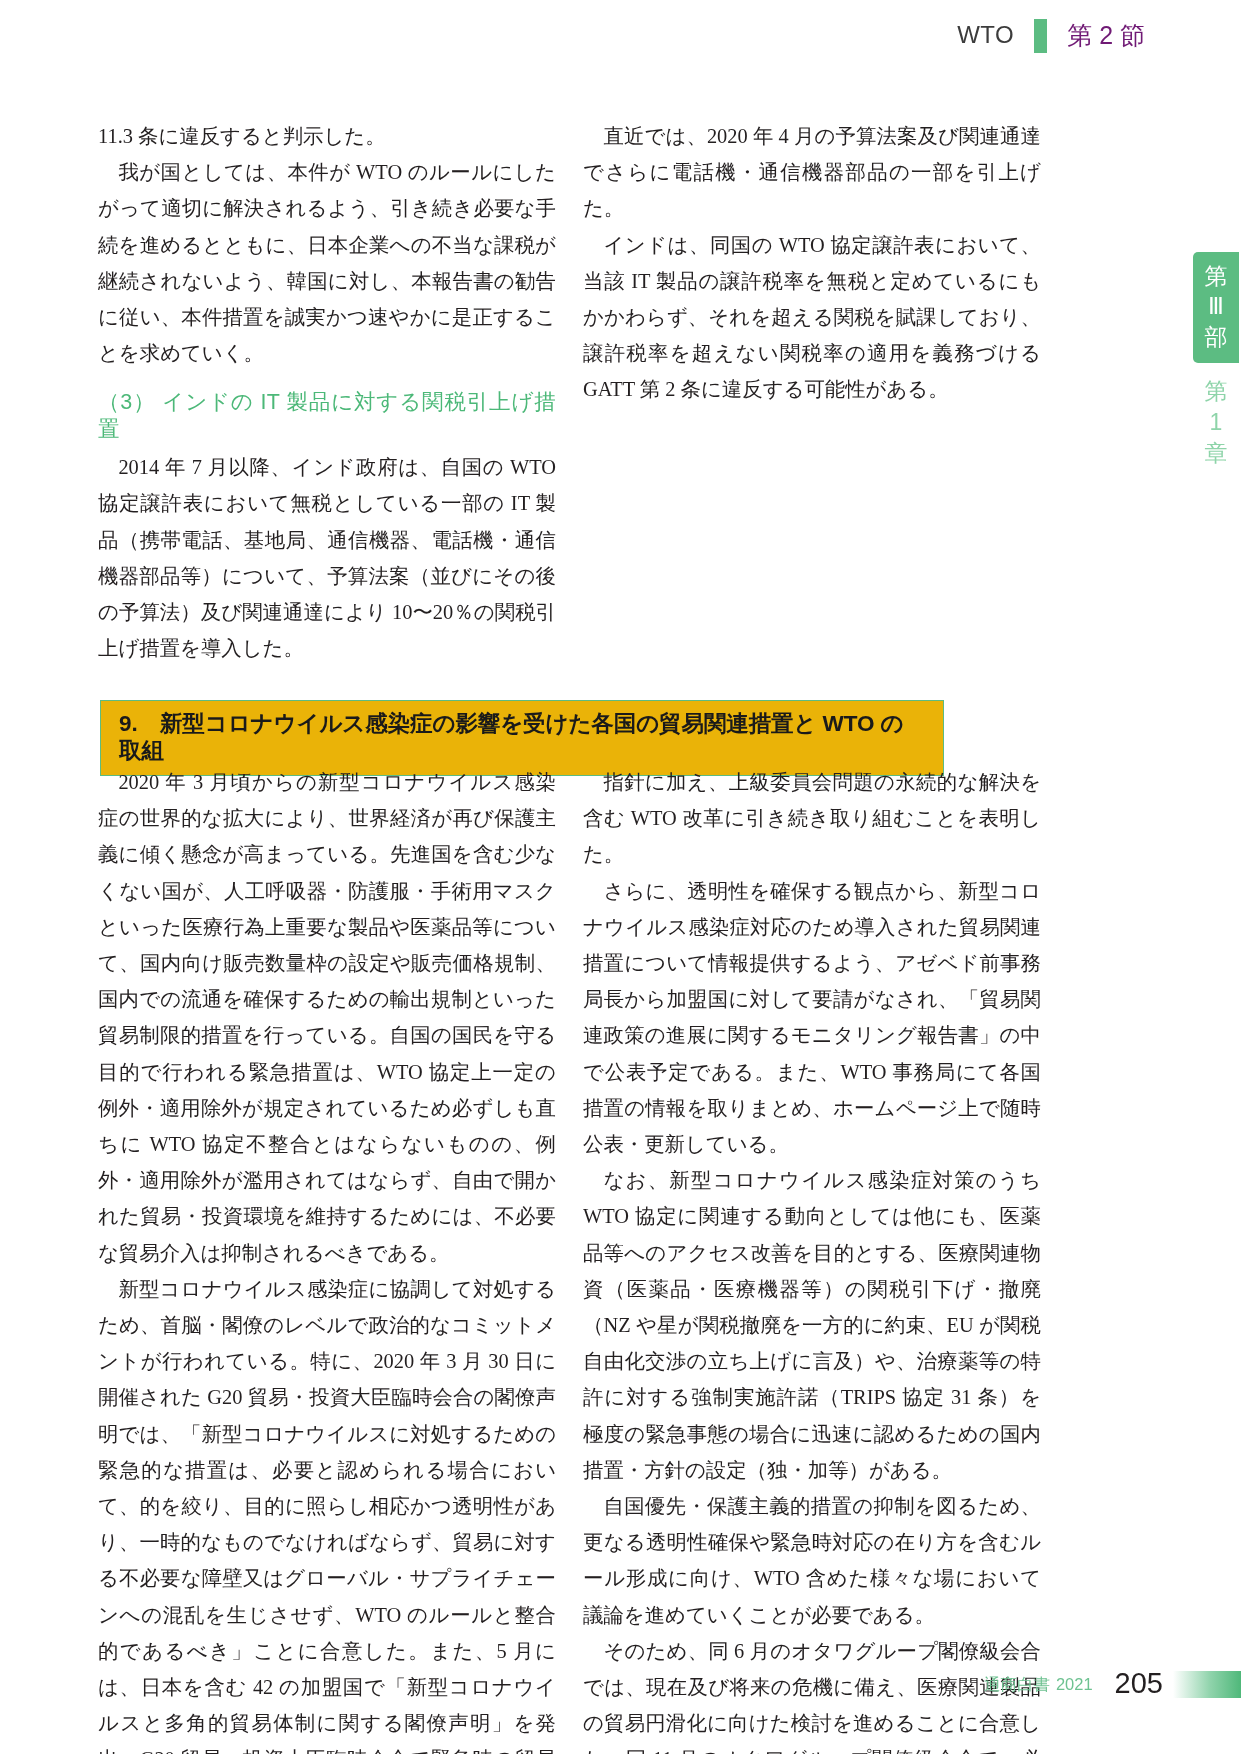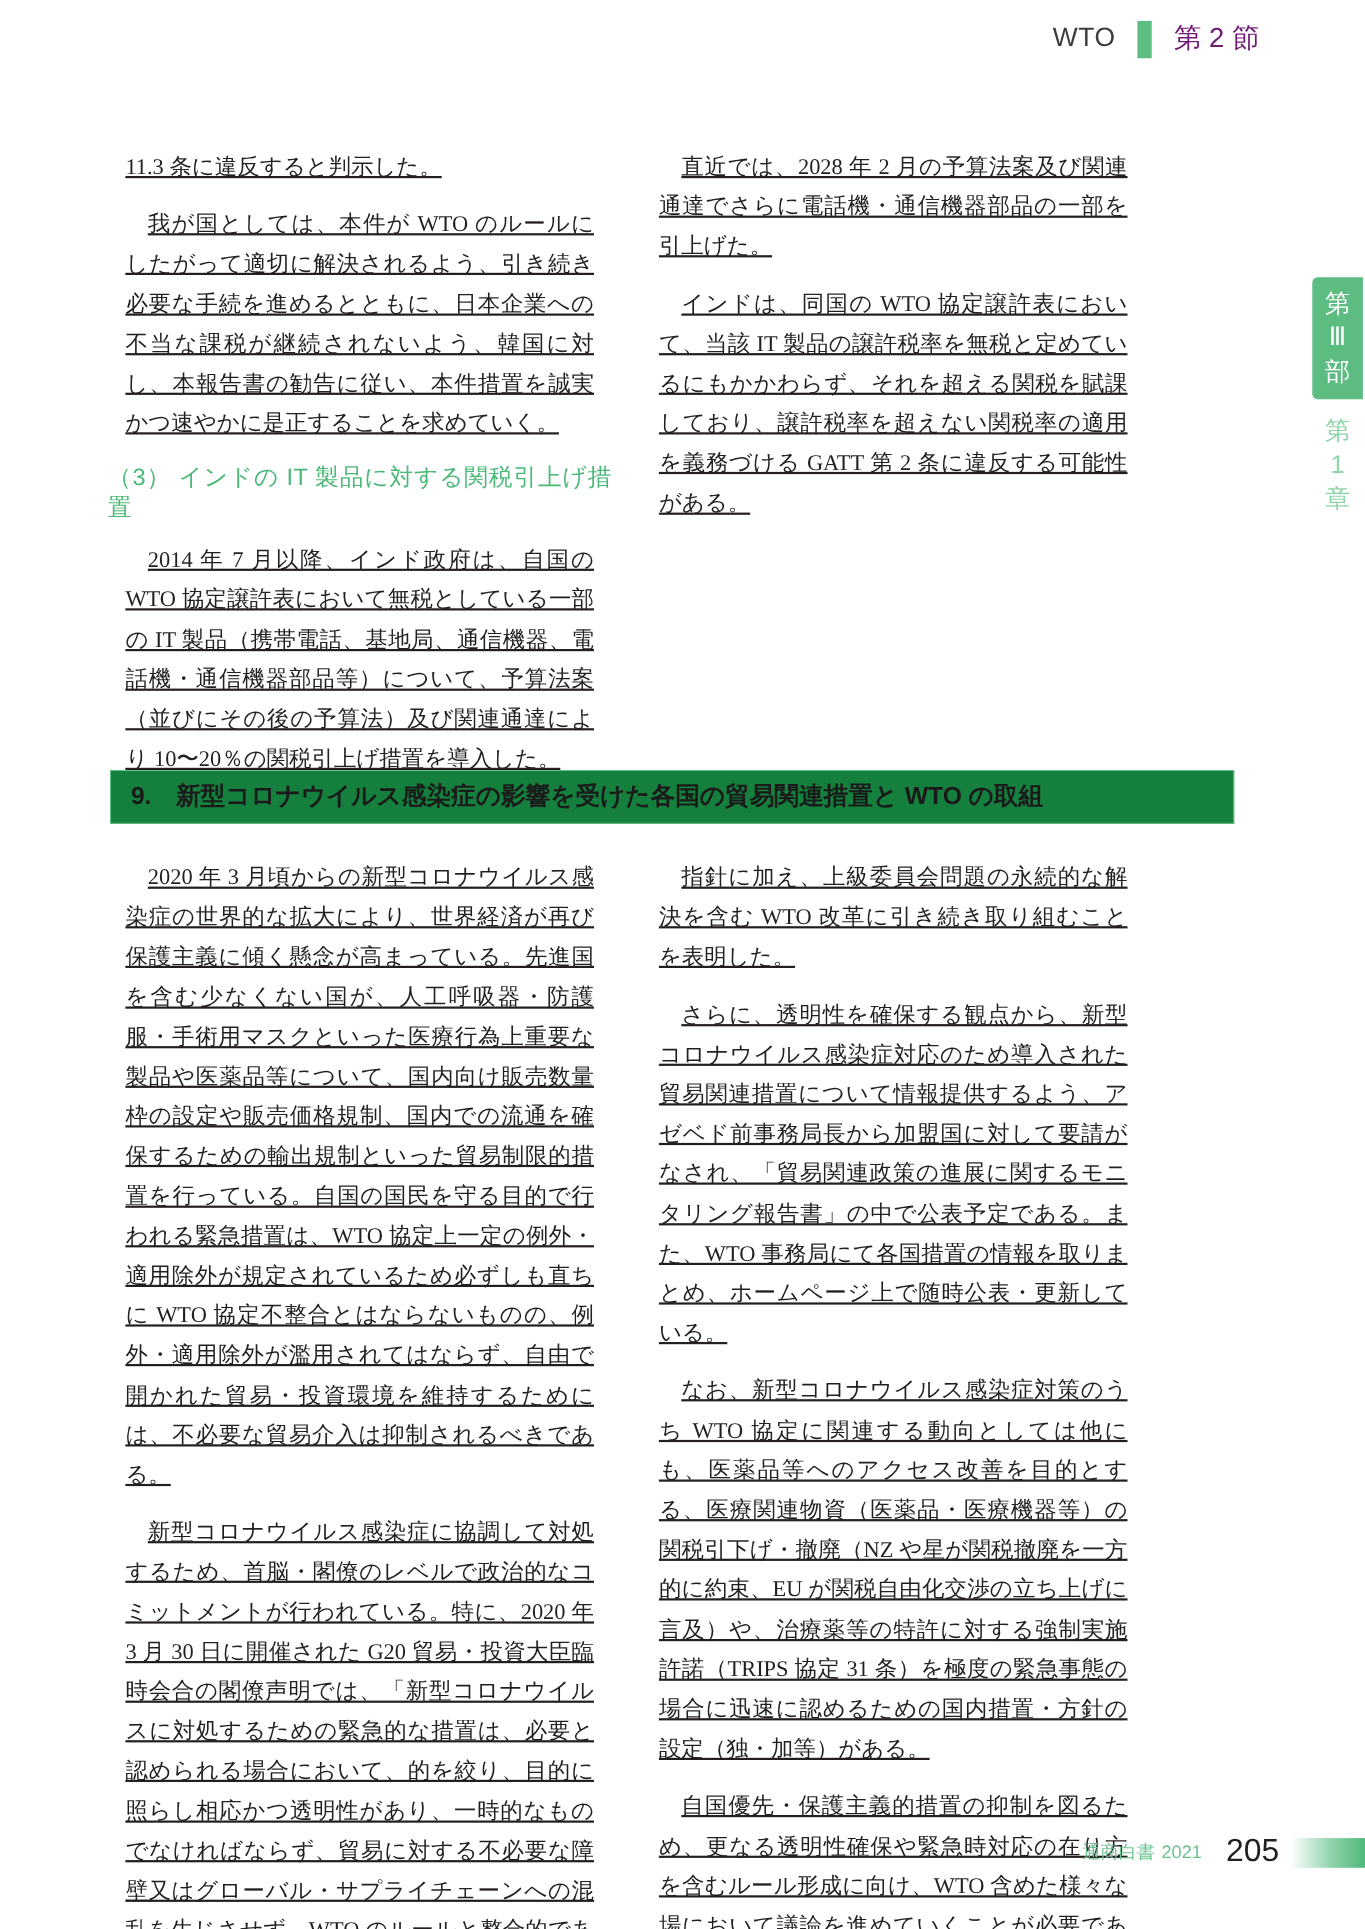--- a/index.html
+++ b/index.html
@@ -89,46 +89,45 @@
     width: 458px;
     font-size: 20.4px;
     line-height: 36.2px;
     text-align: justify;
     text-justify: inter-character;
   }
   .col-left  { left: 98px; }
   .col-right { left: 583px; }
 
   .col p {
-    margin: 16px;
+    margin: 0;
     text-indent: 1em;
-    text-decoration: underline;
   }
   .col p.noindent { text-indent: 0; }
 
   
   .subhead {
     font-family: "Liberation Sans", "DejaVu Sans", sans-serif;
     color: #4cb878;
     font-size: 21.5px;
     line-height: 1.25;
     font-weight: normal;
     margin: 18px 0 6px 0;
     text-indent: 0;
     letter-spacing: 0.2px;
   }
 
   
   .section-box {
     position: absolute;
     left: 100px;
     top: 700px;
-    width: 1022px;
+    width: 844px;
     border: 1.6px solid #5cbc82;
-    background: #15803d;
+    background: #eab308;
     box-sizing: border-box;
     padding: 9px 18px 11px 18px;
   }
   .section-box .title {
     font-family: "Liberation Sans", "DejaVu Sans", sans-serif;
     font-size: 22.5px;
     line-height: 1.2;
     color: #1a1a1a;
     font-weight: bold;
     letter-spacing: -0.1px;
@@ -196,21 +195,21 @@
   </div>
 
   <div class="col col-left" style="top:118px;">
     <p class="noindent">11.3 条に違反すると判示した。</p>
     <p>我が国としては、本件が WTO のルールにしたがって適切に解決されるよう、引き続き必要な手続を進めるとともに、日本企業への不当な課税が継続されないよう、韓国に対し、本報告書の勧告に従い、本件措置を誠実かつ速やかに是正することを求めていく。</p>
     <h3 class="subhead">（3） インドの IT 製品に対する関税引上げ措置</h3>
     <p>2014 年 7 月以降、インド政府は、自国の WTO 協定譲許表において無税としている一部の IT 製品（携帯電話、基地局、通信機器、電話機・通信機器部品等）について、予算法案（並びにその後の予算法）及び関連通達により 10〜20％の関税引上げ措置を導入した。</p>
   </div>
 
   <div class="col col-right" style="top:118px;">
-    <p>直近では、2028 年 2 月の予算法案及び関連通達でさらに電話機・通信機器部品の一部を引上げた。</p>
+    <p>直近では、2020 年 4 月の予算法案及び関連通達でさらに電話機・通信機器部品の一部を引上げた。</p>
     <p>インドは、同国の WTO 協定譲許表において、当該 IT 製品の譲許税率を無税と定めているにもかかわらず、それを超える関税を賦課しており、譲許税率を超えない関税率の適用を義務づける GATT 第 2 条に違反する可能性がある。</p>
   </div>
 
   <div class="section-box">
     <div class="title">9.　新型コロナウイルス感染症の影響を受けた各国の貿易関連措置と WTO の取組</div>
   </div>
 
   <div class="col col-left" style="top:764px;">
     <p>2020 年 3 月頃からの新型コロナウイルス感染症の世界的な拡大により、世界経済が再び保護主義に傾く懸念が高まっている。先進国を含む少なくない国が、人工呼吸器・防護服・手術用マスクといった医療行為上重要な製品や医薬品等について、国内向け販売数量枠の設定や販売価格規制、国内での流通を確保するための輸出規制といった貿易制限的措置を行っている。自国の国民を守る目的で行われる緊急措置は、WTO 協定上一定の例外・適用除外が規定されているため必ずしも直ちに WTO 協定不整合とはならないものの、例外・適用除外が濫用されてはならず、自由で開かれた貿易・投資環境を維持するためには、不必要な貿易介入は抑制されるべきである。</p>
     <p>新型コロナウイルス感染症に協調して対処するため、首脳・閣僚のレベルで政治的なコミットメントが行われている。特に、2020 年 3 月 30 日に開催された G20 貿易・投資大臣臨時会合の閣僚声明では、「新型コロナウイルスに対処するための緊急的な措置は、必要と認められる場合において、的を絞り、目的に照らし相応かつ透明性があり、一時的なものでなければならず、貿易に対する不必要な障壁又はグローバル・サプライチェーンへの混乱を生じさせず、WTO のルールと整合的であるべき」ことに合意した。また、5 月には、日本を含む 42 の加盟国で「新型コロナウイルスと多角的貿易体制に関する閣僚声明」を発出。G20 貿易・投資大臣臨時会合で緊急時の貿易措置に関する</p>

